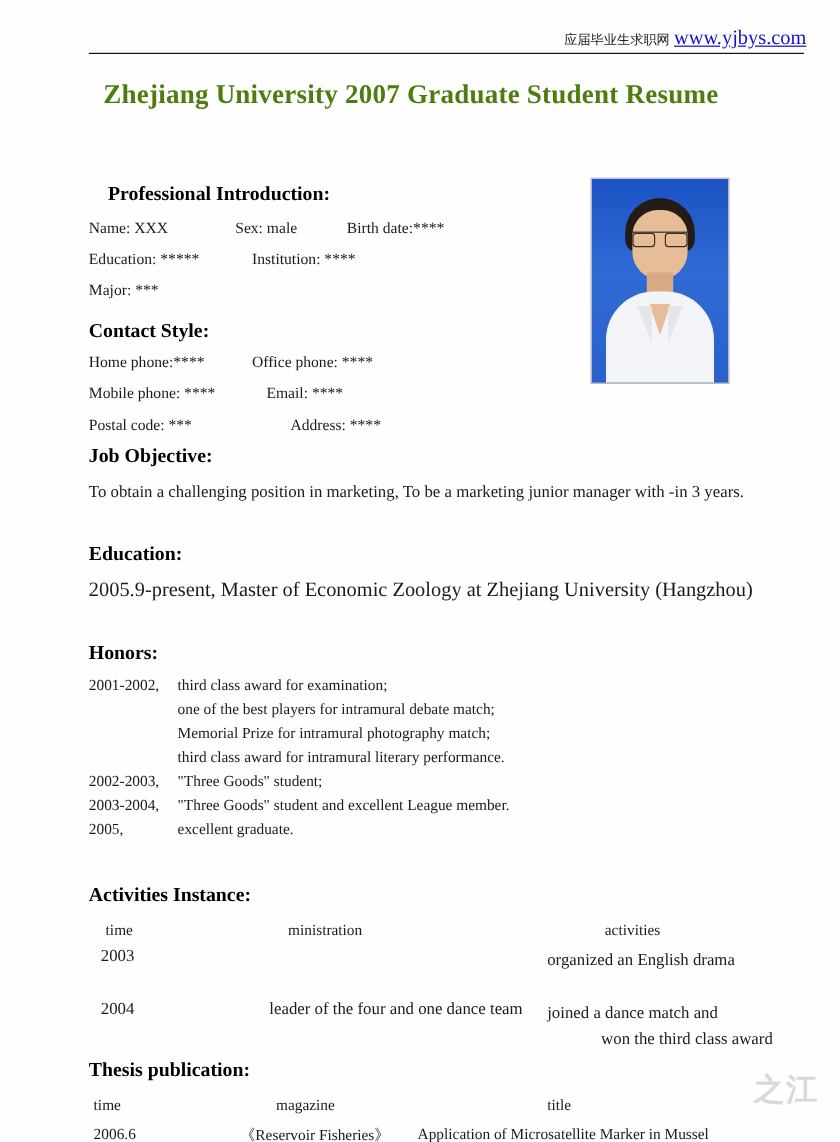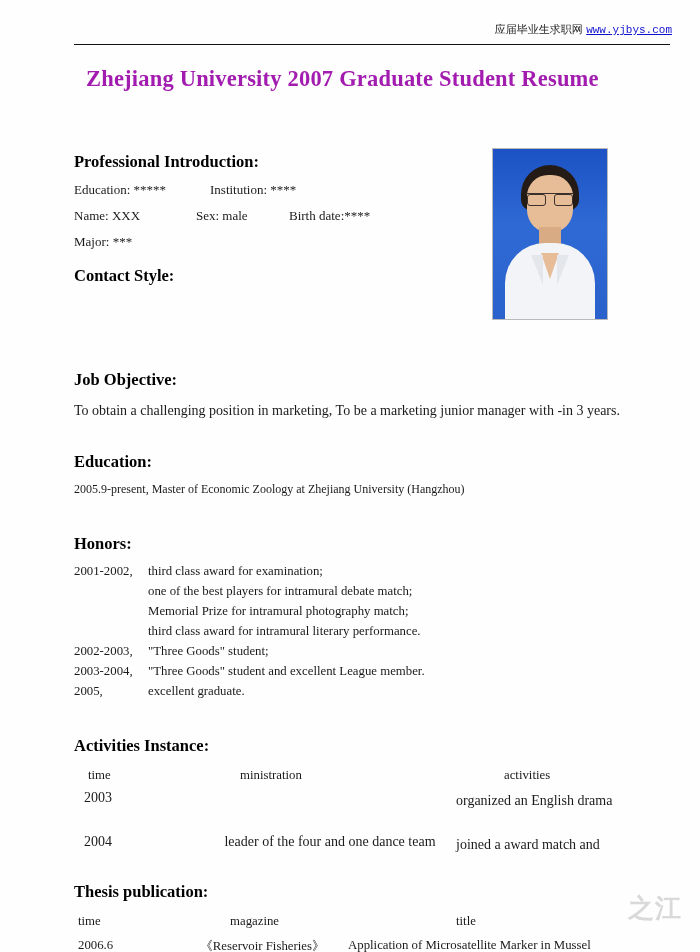--- a/index.html
+++ b/index.html
@@ -28,49 +28,49 @@
     right: 28px;
     top: 22px;
     font-size: 11px;
     font-family: "DejaVu Sans", sans-serif;
     color: #222;
     white-space: nowrap;
   }
   .site-header .url {
     color: #1111cc;
     text-decoration: underline;
-    font-family: Liberation Mono, monospace;
-    font-size: 11px;
+    font-family: Liberation Serif, serif;
+    font-size: 17px;
   }
   .rule {
     position: absolute;
     left: 74px;
     right: 30px;
     top: 44px;
     border-top: 1.6px solid #111;
   }
   .doc-title {
     position: absolute;
     left: 86px;
     top: 66px;
     font-size: 22.5px;
     font-weight: bold;
     letter-spacing: 0.2px;
-    color: #a21caf;
+    color: #4d7c0f;
   }
   .section-h {
     font-size: 16.5px;
     font-weight: bold;
     color: #000;
     margin: 0;
   }
   .abs { position: absolute; }
 
   
-  #sec-prof { left: 74px; top: 152px; font-family: Liberation Serif, serif; }
+  #sec-prof { left: 90px; top: 152px; font-family: Liberation Serif, serif; }
   #prof-rows { position: absolute; left: 74px; top: 182px; width: 400px; }
   .kv-row { position: relative; height: 26px; }
   .kv { position: absolute; font-size: 13px; white-space: nowrap; }
 
   
   .photo {
     position: absolute;
     left: 492px;
     top: 148px;
     width: 114px;
@@ -150,21 +150,21 @@
   #contact-rows { position: absolute; left: 74px; top: 294px; width: 420px; }
 
   
   #sec-job { left: 74px; top: 370px; }
   #job-body { position: absolute; left: 74px; top: 400px; width: 548px; text-align: justify; }
   #job-body p { margin: 0; line-height: 1.62; font-size: 14px; }
 
   
   #sec-edu { left: 74px; top: 452px; }
   #edu-rows { position: absolute; left: 74px; top: 482px; width: 560px; }
-  #edu-rows p { margin: 0 0 5px 0; font-size: 12px; }
+  #edu-rows p { margin: 0 0 5px 0; font-size: 17px; }
 
   
   #sec-honors { left: 74px; top: 534px; }
   #honor-rows { position: absolute; left: 74px; top: 564px; width: 560px; }
   .honor-row { position: relative; height: 20px; font-size: 12.8px; }
   .honor-year { position: absolute; left: 0; top: 0; white-space: nowrap; }
   .honor-text { position: absolute; left: 74px; top: 0; white-space: nowrap; }
   .honor-text.indent { left: 74px; }
 
   
@@ -213,45 +213,59 @@
     <span class="url">www.yjbys.com</span>
   </div>
 
   <div class="rule"></div>
 
   <div class="doc-title">Zhejiang University 2007 Graduate Student Resume</div>
 
   <div class="abs section-h" id="sec-prof">Professional Introduction:</div>
   <div id="prof-rows">
     <div class="kv-row">
-      <span class="kv" style="left:0">Education: *****</span>
-      <span class="kv" style="left:136px">Institution: ****</span>
-    </div>
-    <div class="kv-row">
       <span class="kv" style="left:0">Name: XXX</span>
       <span class="kv" style="left:122px">Sex: male</span>
       <span class="kv" style="left:215px">Birth date:****</span>
+    </div>
+    <div class="kv-row">
+      <span class="kv" style="left:0">Education: *****</span>
+      <span class="kv" style="left:136px">Institution: ****</span>
     </div>
     <div class="kv-row">
       <span class="kv" style="left:0">Major: ***</span>
     </div>
   </div>
 
   <div class="photo">
     <div class="hair"></div>
     <div class="face"></div>
     <div class="glasses"></div>
     <div class="neck"></div>
     <div class="shirt"></div>
     <div class="vgap"></div>
     <div class="collarL"></div>
     <div class="collarR"></div>
   </div>
 
   <div class="abs section-h" id="sec-contact">Contact Style:</div>
+  <div id="contact-rows">
+    <div class="kv-row">
+      <span class="kv" style="left:0">Home phone:****</span>
+      <span class="kv" style="left:136px">Office phone: ****</span>
+    </div>
+    <div class="kv-row">
+      <span class="kv" style="left:0">Mobile phone: ****</span>
+      <span class="kv" style="left:148px">Email: ****</span>
+    </div>
+    <div class="kv-row">
+      <span class="kv" style="left:0">Postal code:    ***</span>
+      <span class="kv" style="left:168px">Address: ****</span>
+    </div>
+  </div>
 
   <div class="abs section-h" id="sec-job">Job Objective:</div>
   <div id="job-body">
     <p>To obtain a challenging position in marketing, To be a marketing junior manager with -in 3 years.</p>
   </div>
 
   <div class="abs section-h" id="sec-edu">Education:</div>
   <div id="edu-rows">
     <p>2005.9-present, Master of Economic Zoology at Zhejiang University (Hangzhou)</p>
   </div>
@@ -295,21 +309,22 @@
     <div class="act-row" style="height:44px">
       <span class="col-time" style="top:0">2003</span>
       <span class="col-act" style="top:0">
         <span>organized an English drama</span>
       </span>
     </div>
     <div class="act-row" style="height:44px">
       <span class="col-time" style="top:0">2004</span>
       <span class="col-min" style="top:0">leader of the four and one dance team</span>
       <span class="col-act" style="top:0">
-        <span>joined a award match and</span>
+        <span>joined a dance match and</span>
+        <span class="r">won the third class award</span>
       </span>
     </div>
   </div>
 
   <div class="abs section-h" id="sec-thesis">Thesis publication:</div>
   <div id="thesis-table">
     <span class="th-time">time</span>
     <span class="th-mag">magazine</span>
     <span class="th-title">title</span>
     <span class="tr-time">2006.6</span>

